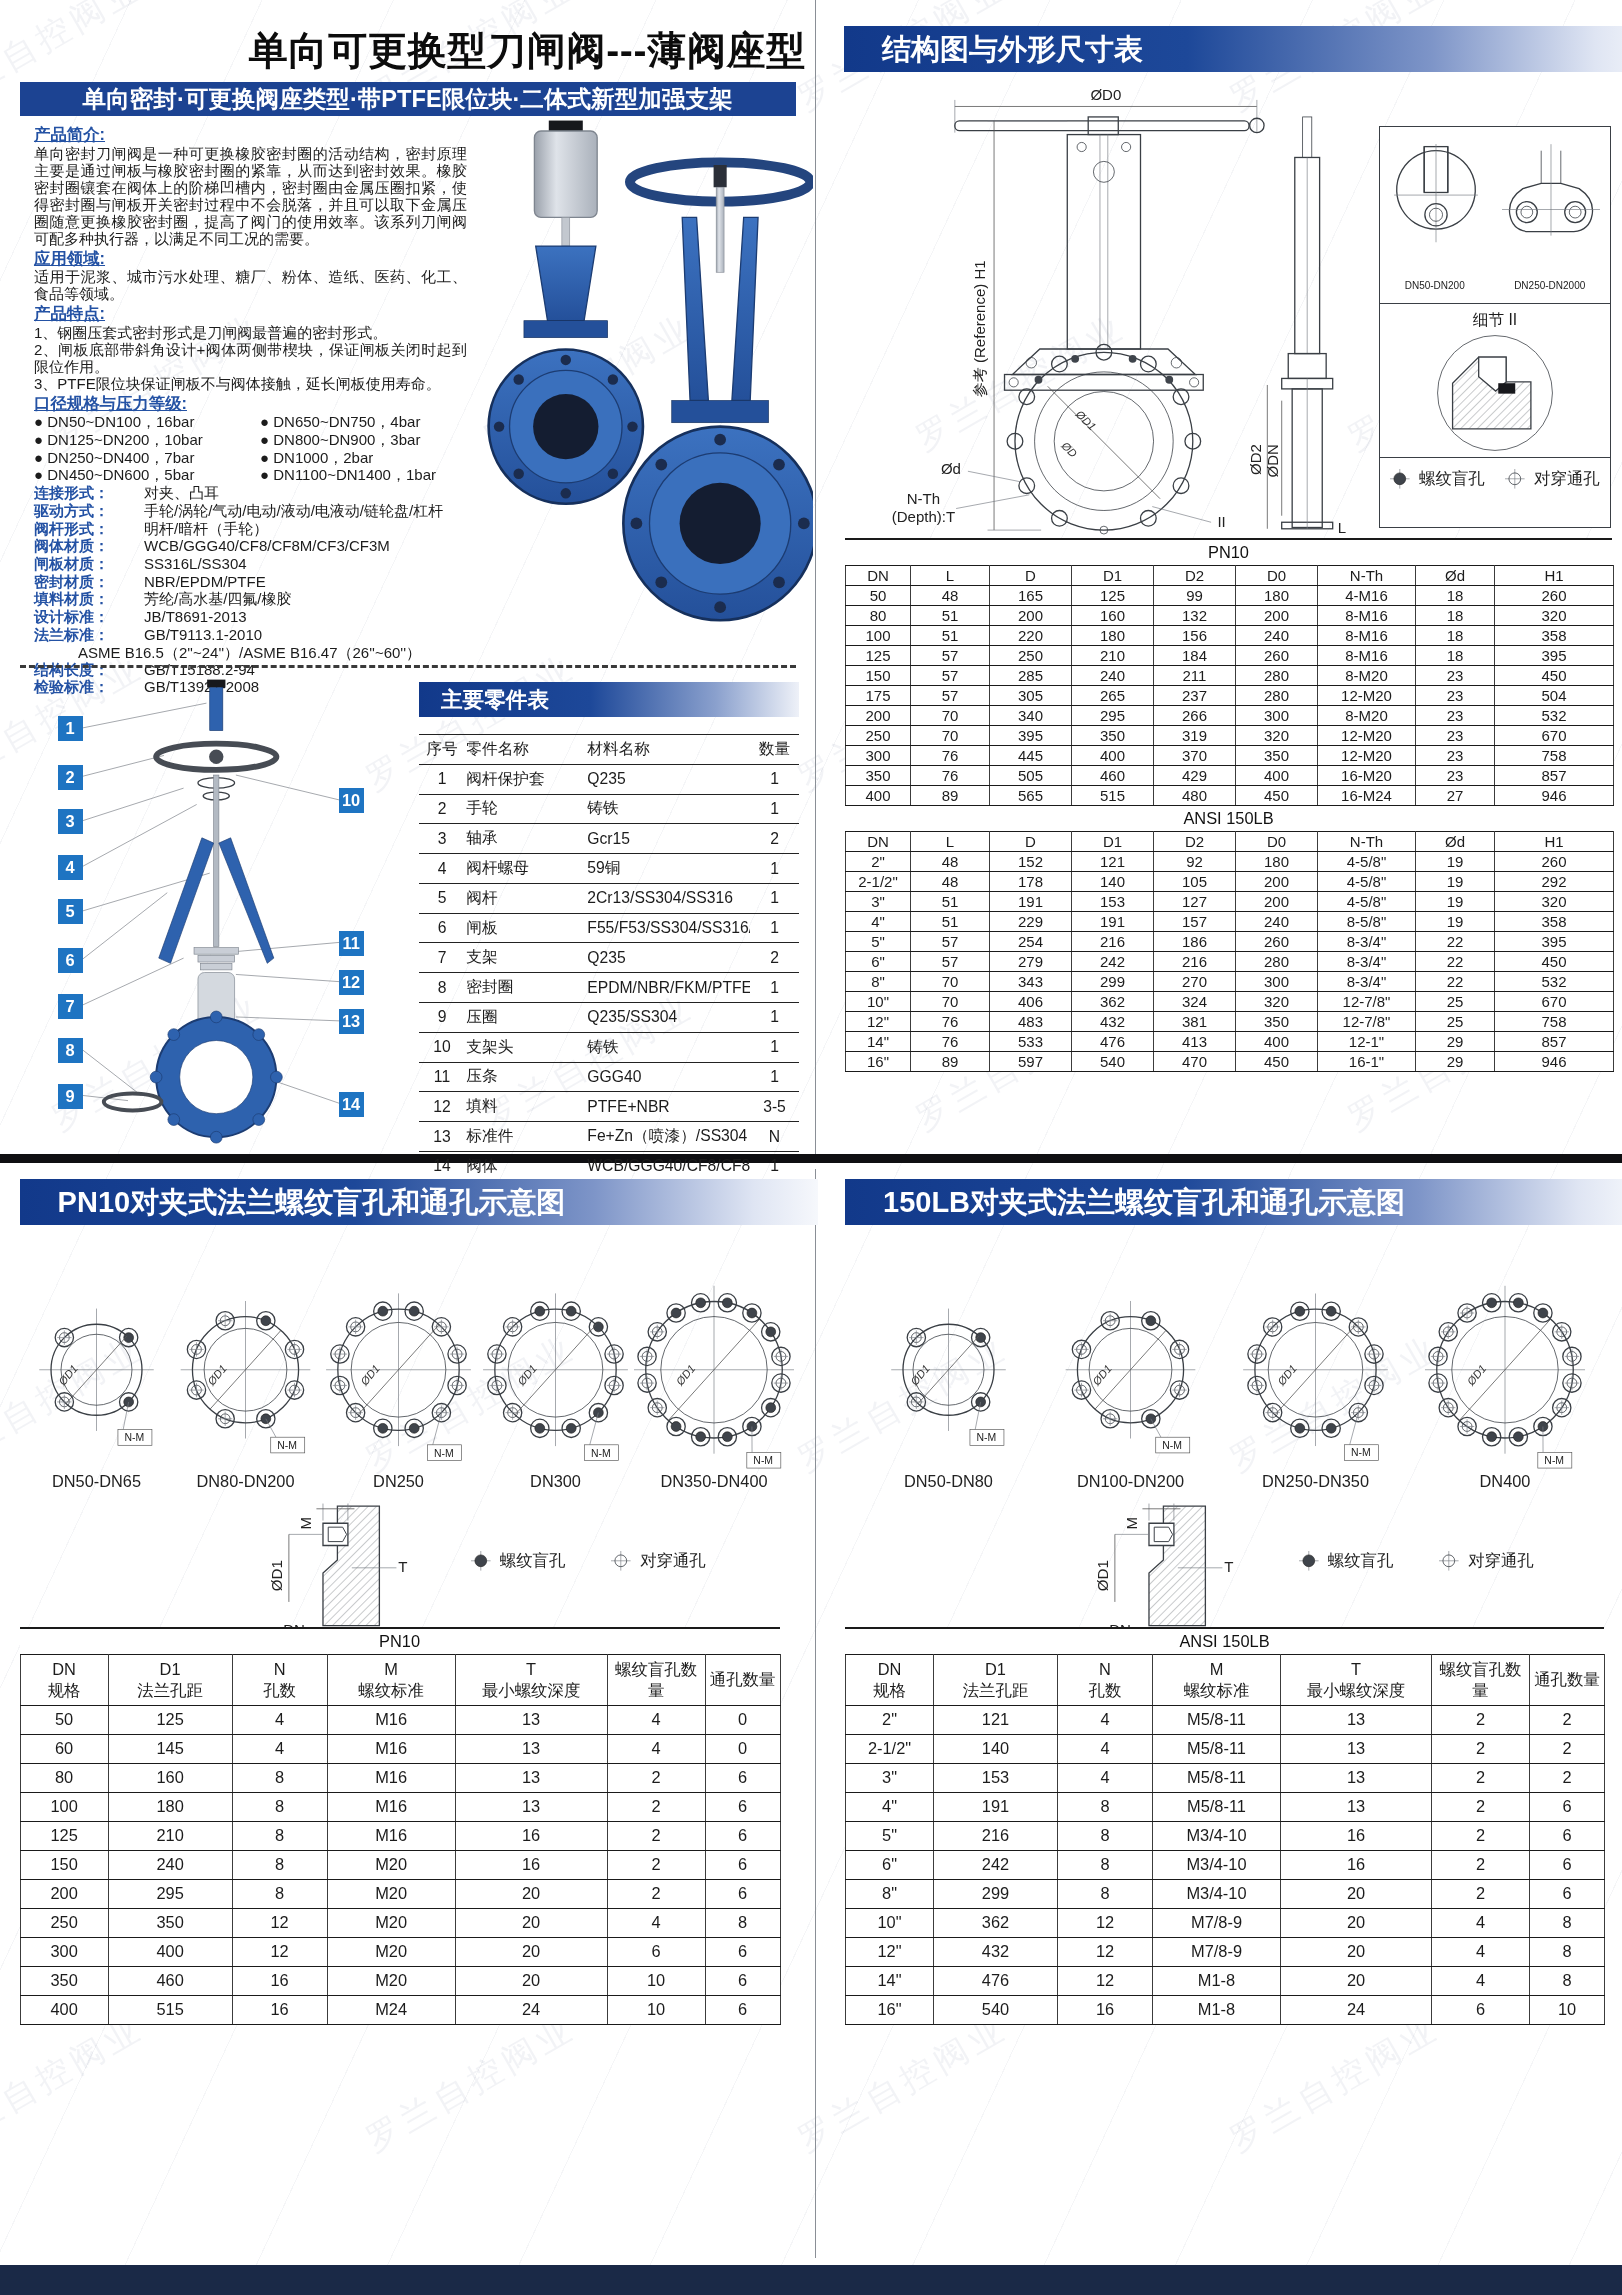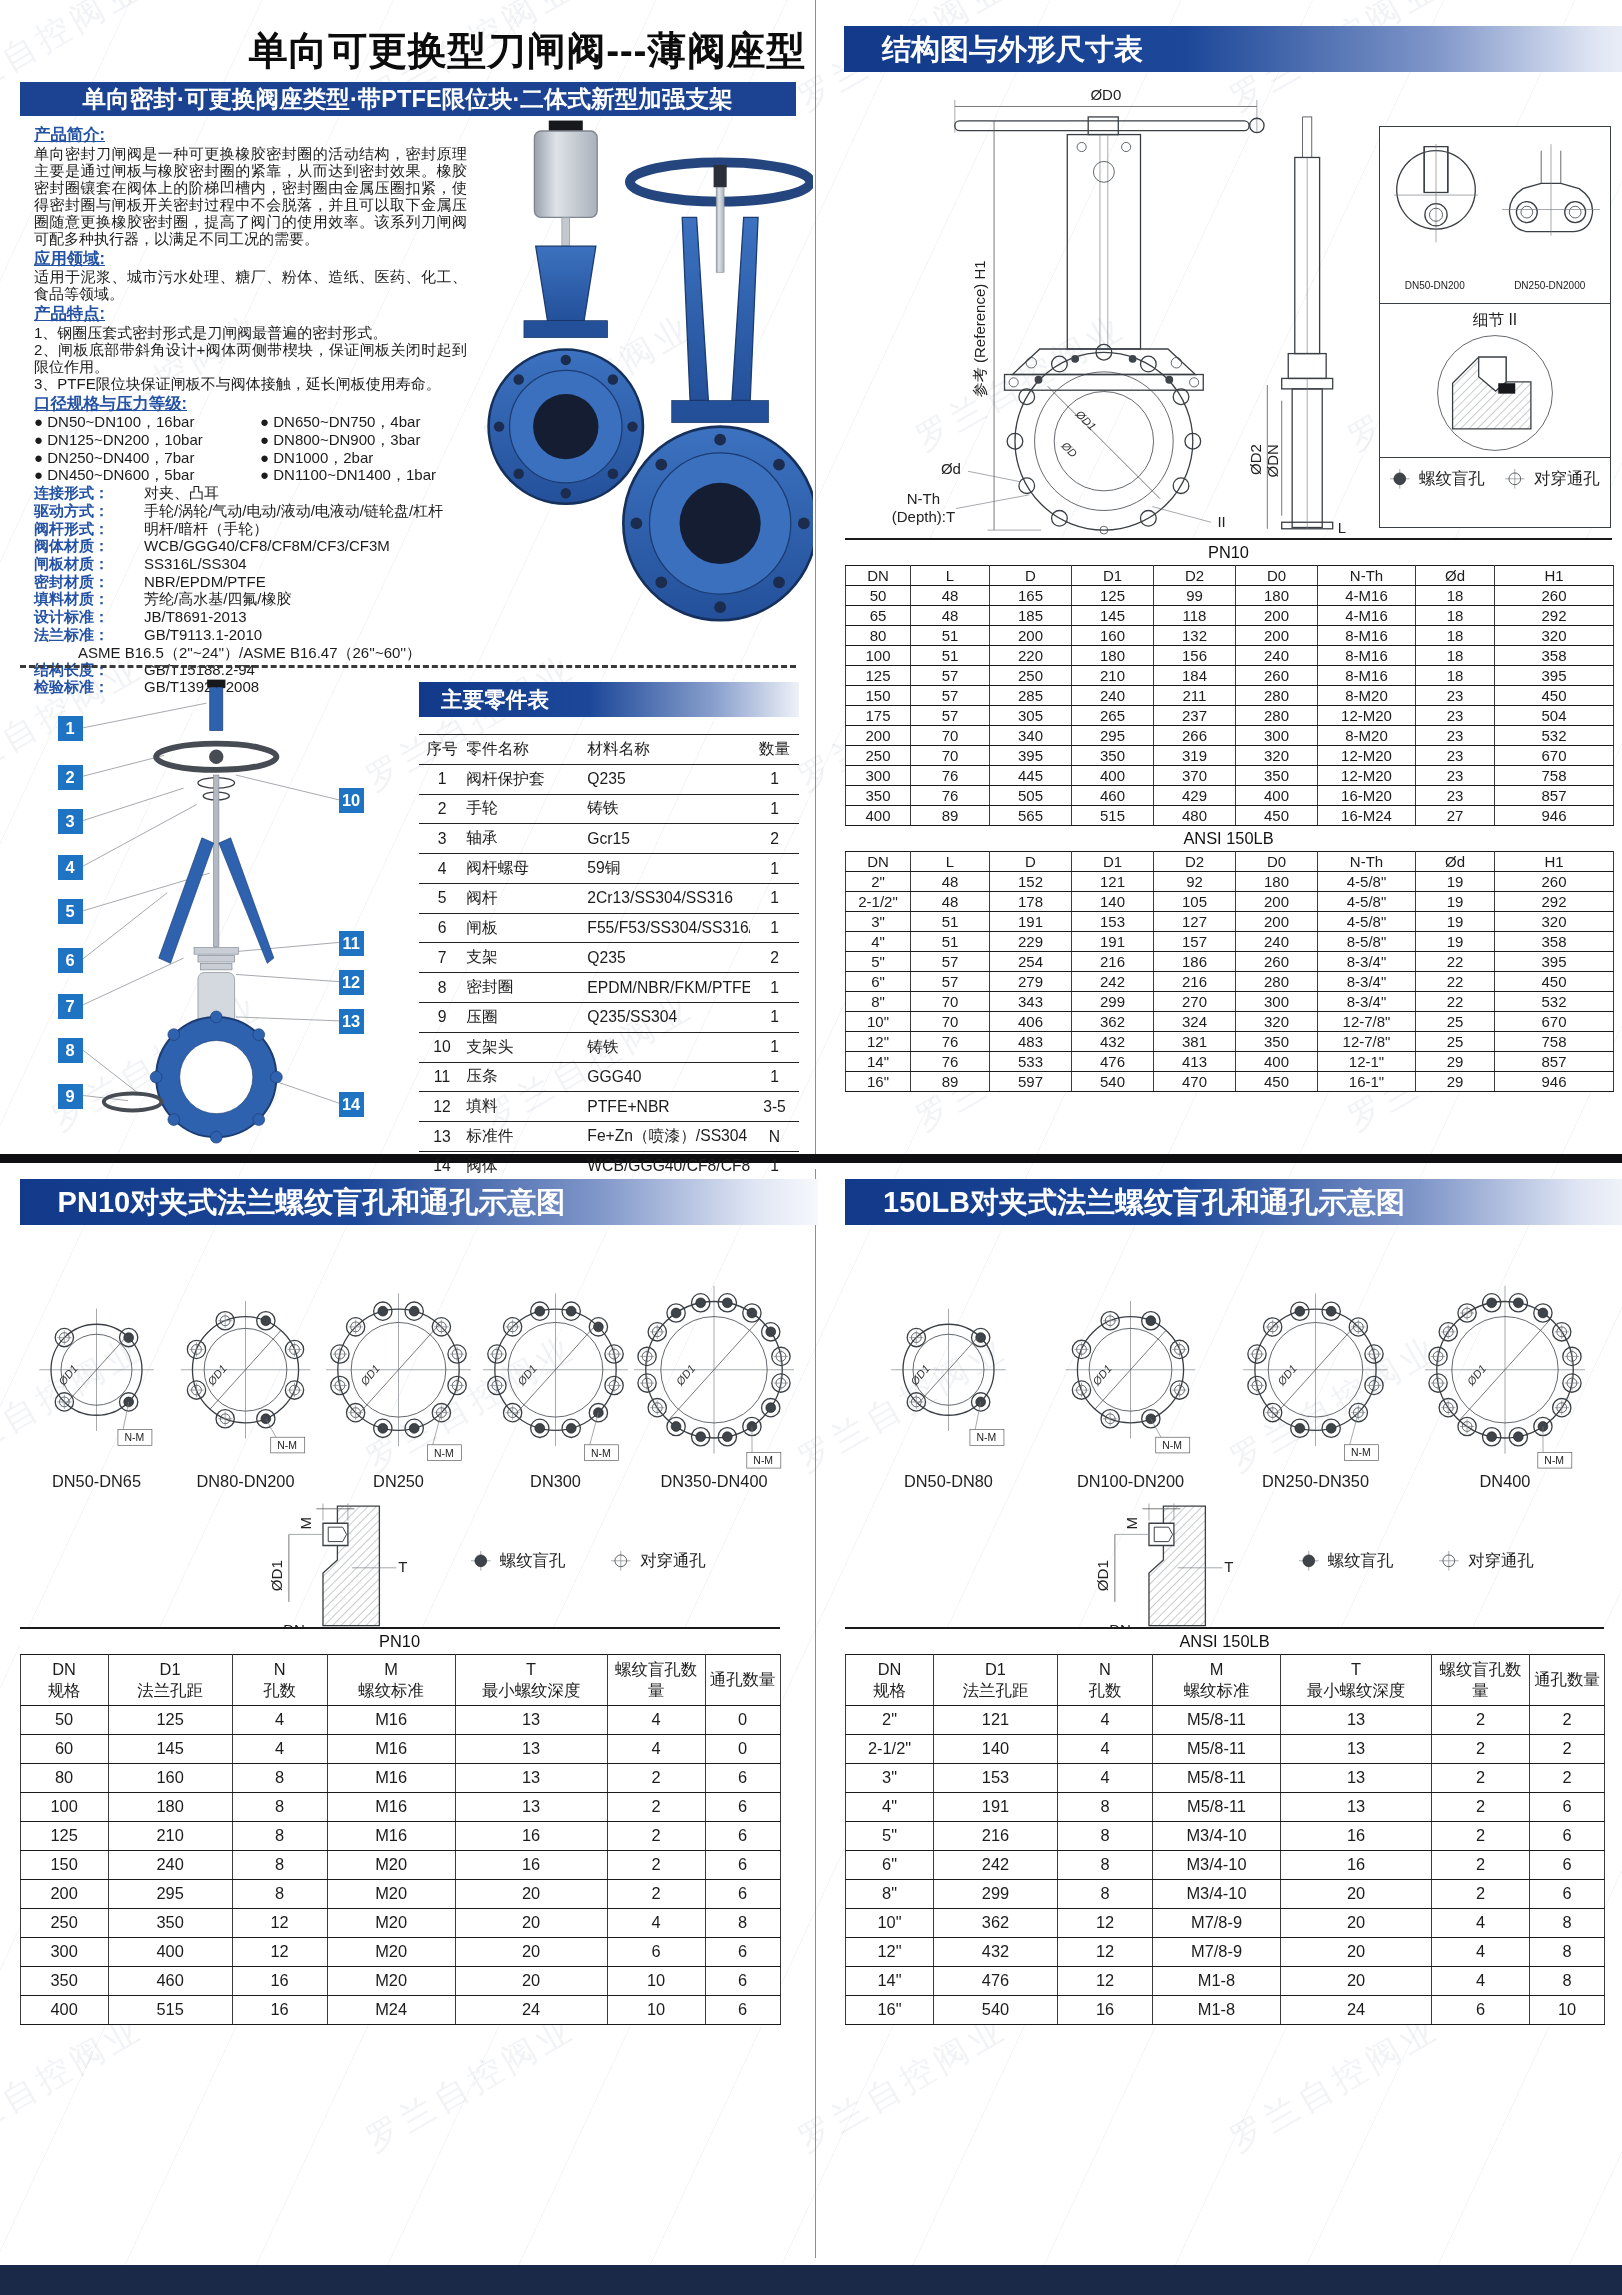--- a/index.html
+++ b/index.html
@@ -595,31 +595,20 @@
         <tr>
           <td>50</td>
           <td>48</td>
           <td>165</td>
           <td>125</td>
           <td>99</td>
           <td>180</td>
           <td>4-M16</td>
           <td>18</td>
           <td>260</td>
-        </tr>
-        <tr>
-          <td>65</td>
-          <td>48</td>
-          <td>185</td>
-          <td>145</td>
-          <td>118</td>
-          <td>200</td>
-          <td>4-M16</td>
-          <td>18</td>
-          <td>292</td>
         </tr>
         <tr>
           <td>80</td>
           <td>51</td>
           <td>200</td>
           <td>160</td>
           <td>132</td>
           <td>200</td>
           <td>8-M16</td>
           <td>18</td>

